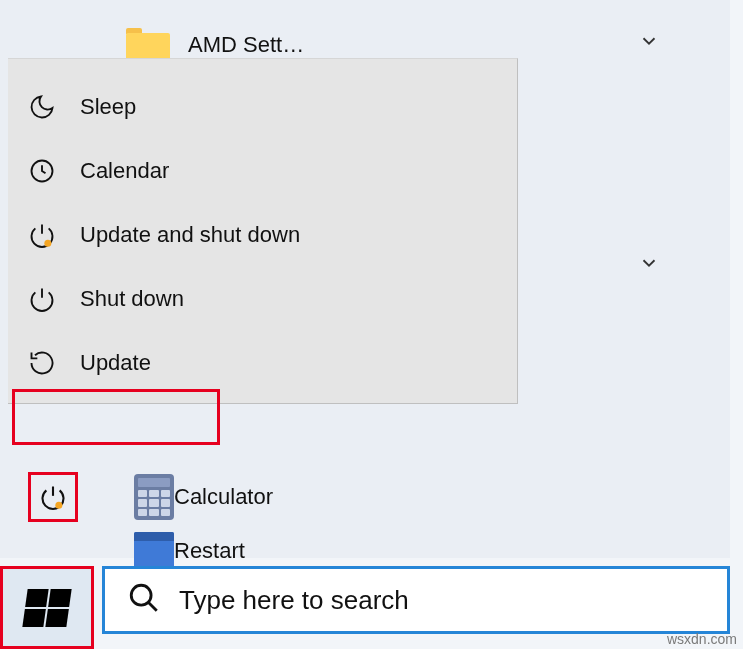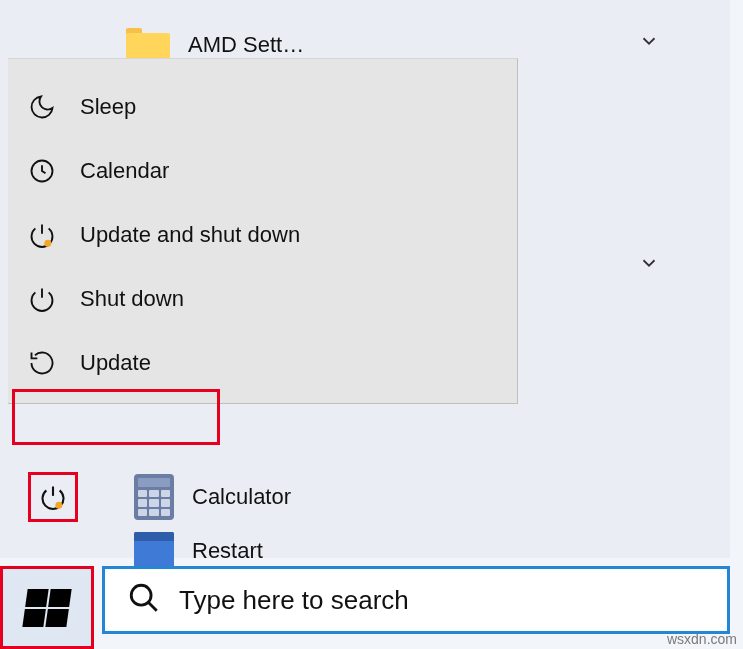--- a/index.html
+++ b/index.html
@@ -99,21 +99,20 @@
       height: 56px;
       border: 3px solid #e6001f;
       pointer-events: none;
     }
 
     .app-row {
       position: absolute;
       left: 126px;
       display: flex;
       align-items: center;
-      gap: 18px;
       padding-left: 8px;
     }
     .app-row.calc { top: 474px; }
     .app-row.cal  { top: 532px; }
     .calc-icon {
       width: 40px;
       height: 46px;
       background: #6b7da3;
       border-radius: 4px;
       display: flex;

